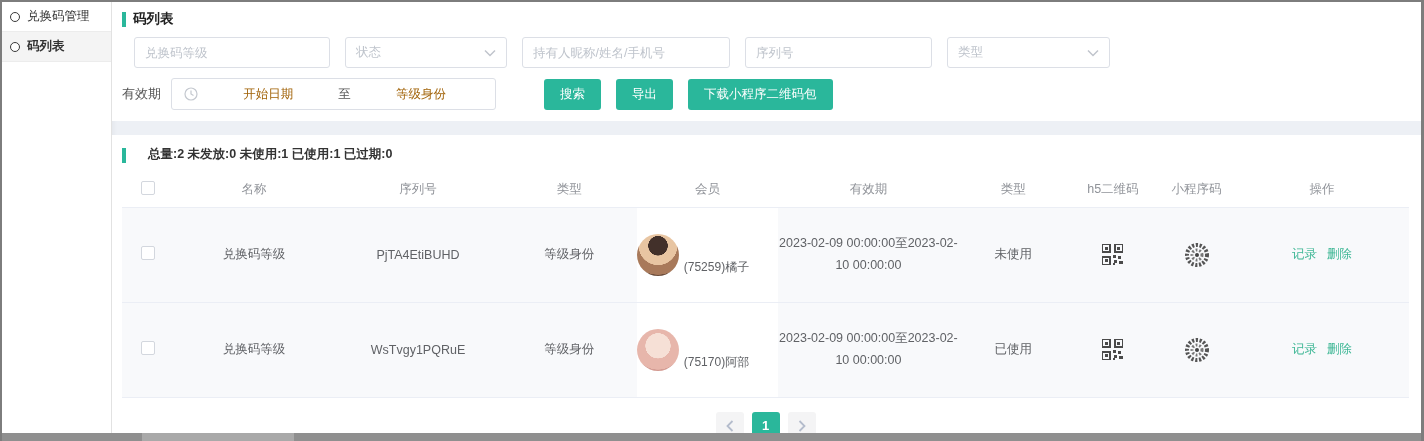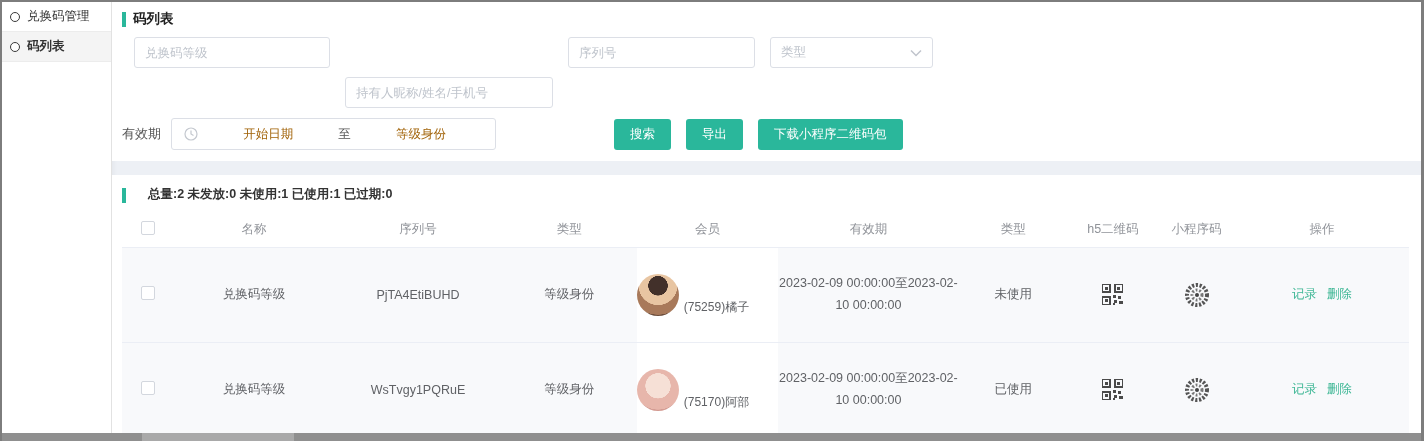--- a/index.html
+++ b/index.html
@@ -24,37 +24,37 @@
 
   .filter-card { background:#fff; padding:8px 12px 11px 10px; }
   .sec-title { display:flex; align-items:center; gap:7px; font-weight:bold; font-size:13.5px; color:#222; }
   .accent-bar { width:4px; height:15px; background:#2ab79b; display:inline-block; flex-shrink:0; }
 
   .filter-row { display:flex; gap:15px; margin:9px 0 0 12px; }
   .ipt { height:31px; border:1px solid #dcdfe6; border-radius:3px; padding:0 10px;
     font-size:12.5px; color:#606266; background:#fff; outline:none;
     font-family:"Liberation Sans","DejaVu Sans",sans-serif; }
   .ipt::placeholder { color:#bfc4cc; }
-  .w-level { width:196px; } .w-holder { width:208px;margin-top:40px; } .w-serial { width:187px; }
+  .w-level { width:196px; } .w-holder { width:208px; } .w-serial { width:187px; }
   .select { height:31px; border:1px solid #dcdfe6; border-radius:3px; padding:0 10px;
     display:flex; align-items:center; justify-content:space-between; background:#fff; cursor:pointer; }
   .select .ph { color:#bfc4cc; font-size:12.5px; }
   .w-status { width:162px; } .w-type { width:163px; }
 
   .validity-row { display:flex; align-items:center; margin-top:10px; }
   .validity-label { font-size:13px; color:#555; margin-right:10px; }
   .date-range { width:325px; height:32px; border:1px solid #dcdfe6; border-radius:3px; background:#fff;
     display:flex; align-items:center; padding:0 12px; gap:8px; cursor:pointer; }
   .date-range .ph { color:#a16207; font-size:12.5px; flex:1; text-align:center; }
   .date-range .sep { color:#555; font-size:12.5px; }
 
   .btn { height:31px; border:none; border-radius:3px; background:#2ab79b; color:#fff;
     font-size:12.5px; padding:0 16px; cursor:pointer; margin-left:15px;
     font-family:"Liberation Sans","DejaVu Sans",sans-serif; }
-  .btn-search { margin-left:118px; }
+  .btn-search { margin-left:48px; }
 
   
   .table-card { background:#fff; margin-top:14px; flex:1; padding:11px 12px 0 10px;
     display:flex; flex-direction:column; }
   .summary { display:flex; align-items:flex-end; gap:22px; font-weight:bold; font-size:12.5px; color:#333; }
 
   table { width:100%; border-collapse:collapse; table-layout:fixed; margin-top:10px; }
   th { height:34px; font-size:12.5px; color:#909399; font-weight:normal; text-align:center;
     border-bottom:1px solid #ebeef5; background:#fff; }
   td { height:95px; font-size:12.5px; color:#606266; text-align:center;
@@ -108,20 +108,26 @@
     <main>
 
       <section class="filter-card">
         <div class="sec-title">
           <span class="accent-bar"></span>
           <span>码列表</span>
         </div>
 
         <div class="filter-row">
           <input class="ipt w-level" placeholder="兑换码等级" style="">
+          <div class="select w-status">
+            <span class="ph">状态</span>
+            <svg class="chev" width="12" height="8" viewBox="0 0 12 8">
+                <polyline points="1,1.5 6,6.5 11,1.5" fill="none" stroke="#c0c4cc" stroke-width="1.5"></polyline>
+              </svg>
+          </div>
           <input class="ipt w-holder" placeholder="持有人昵称/姓名/手机号" style="">
           <input class="ipt w-serial" placeholder="序列号" style="">
           <div class="select w-type">
             <span class="ph">类型</span>
             <svg class="chev" width="12" height="8" viewBox="0 0 12 8">
                 <polyline points="1,1.5 6,6.5 11,1.5" fill="none" stroke="#c0c4cc" stroke-width="1.5"></polyline>
               </svg>
           </div>
         </div>
 

